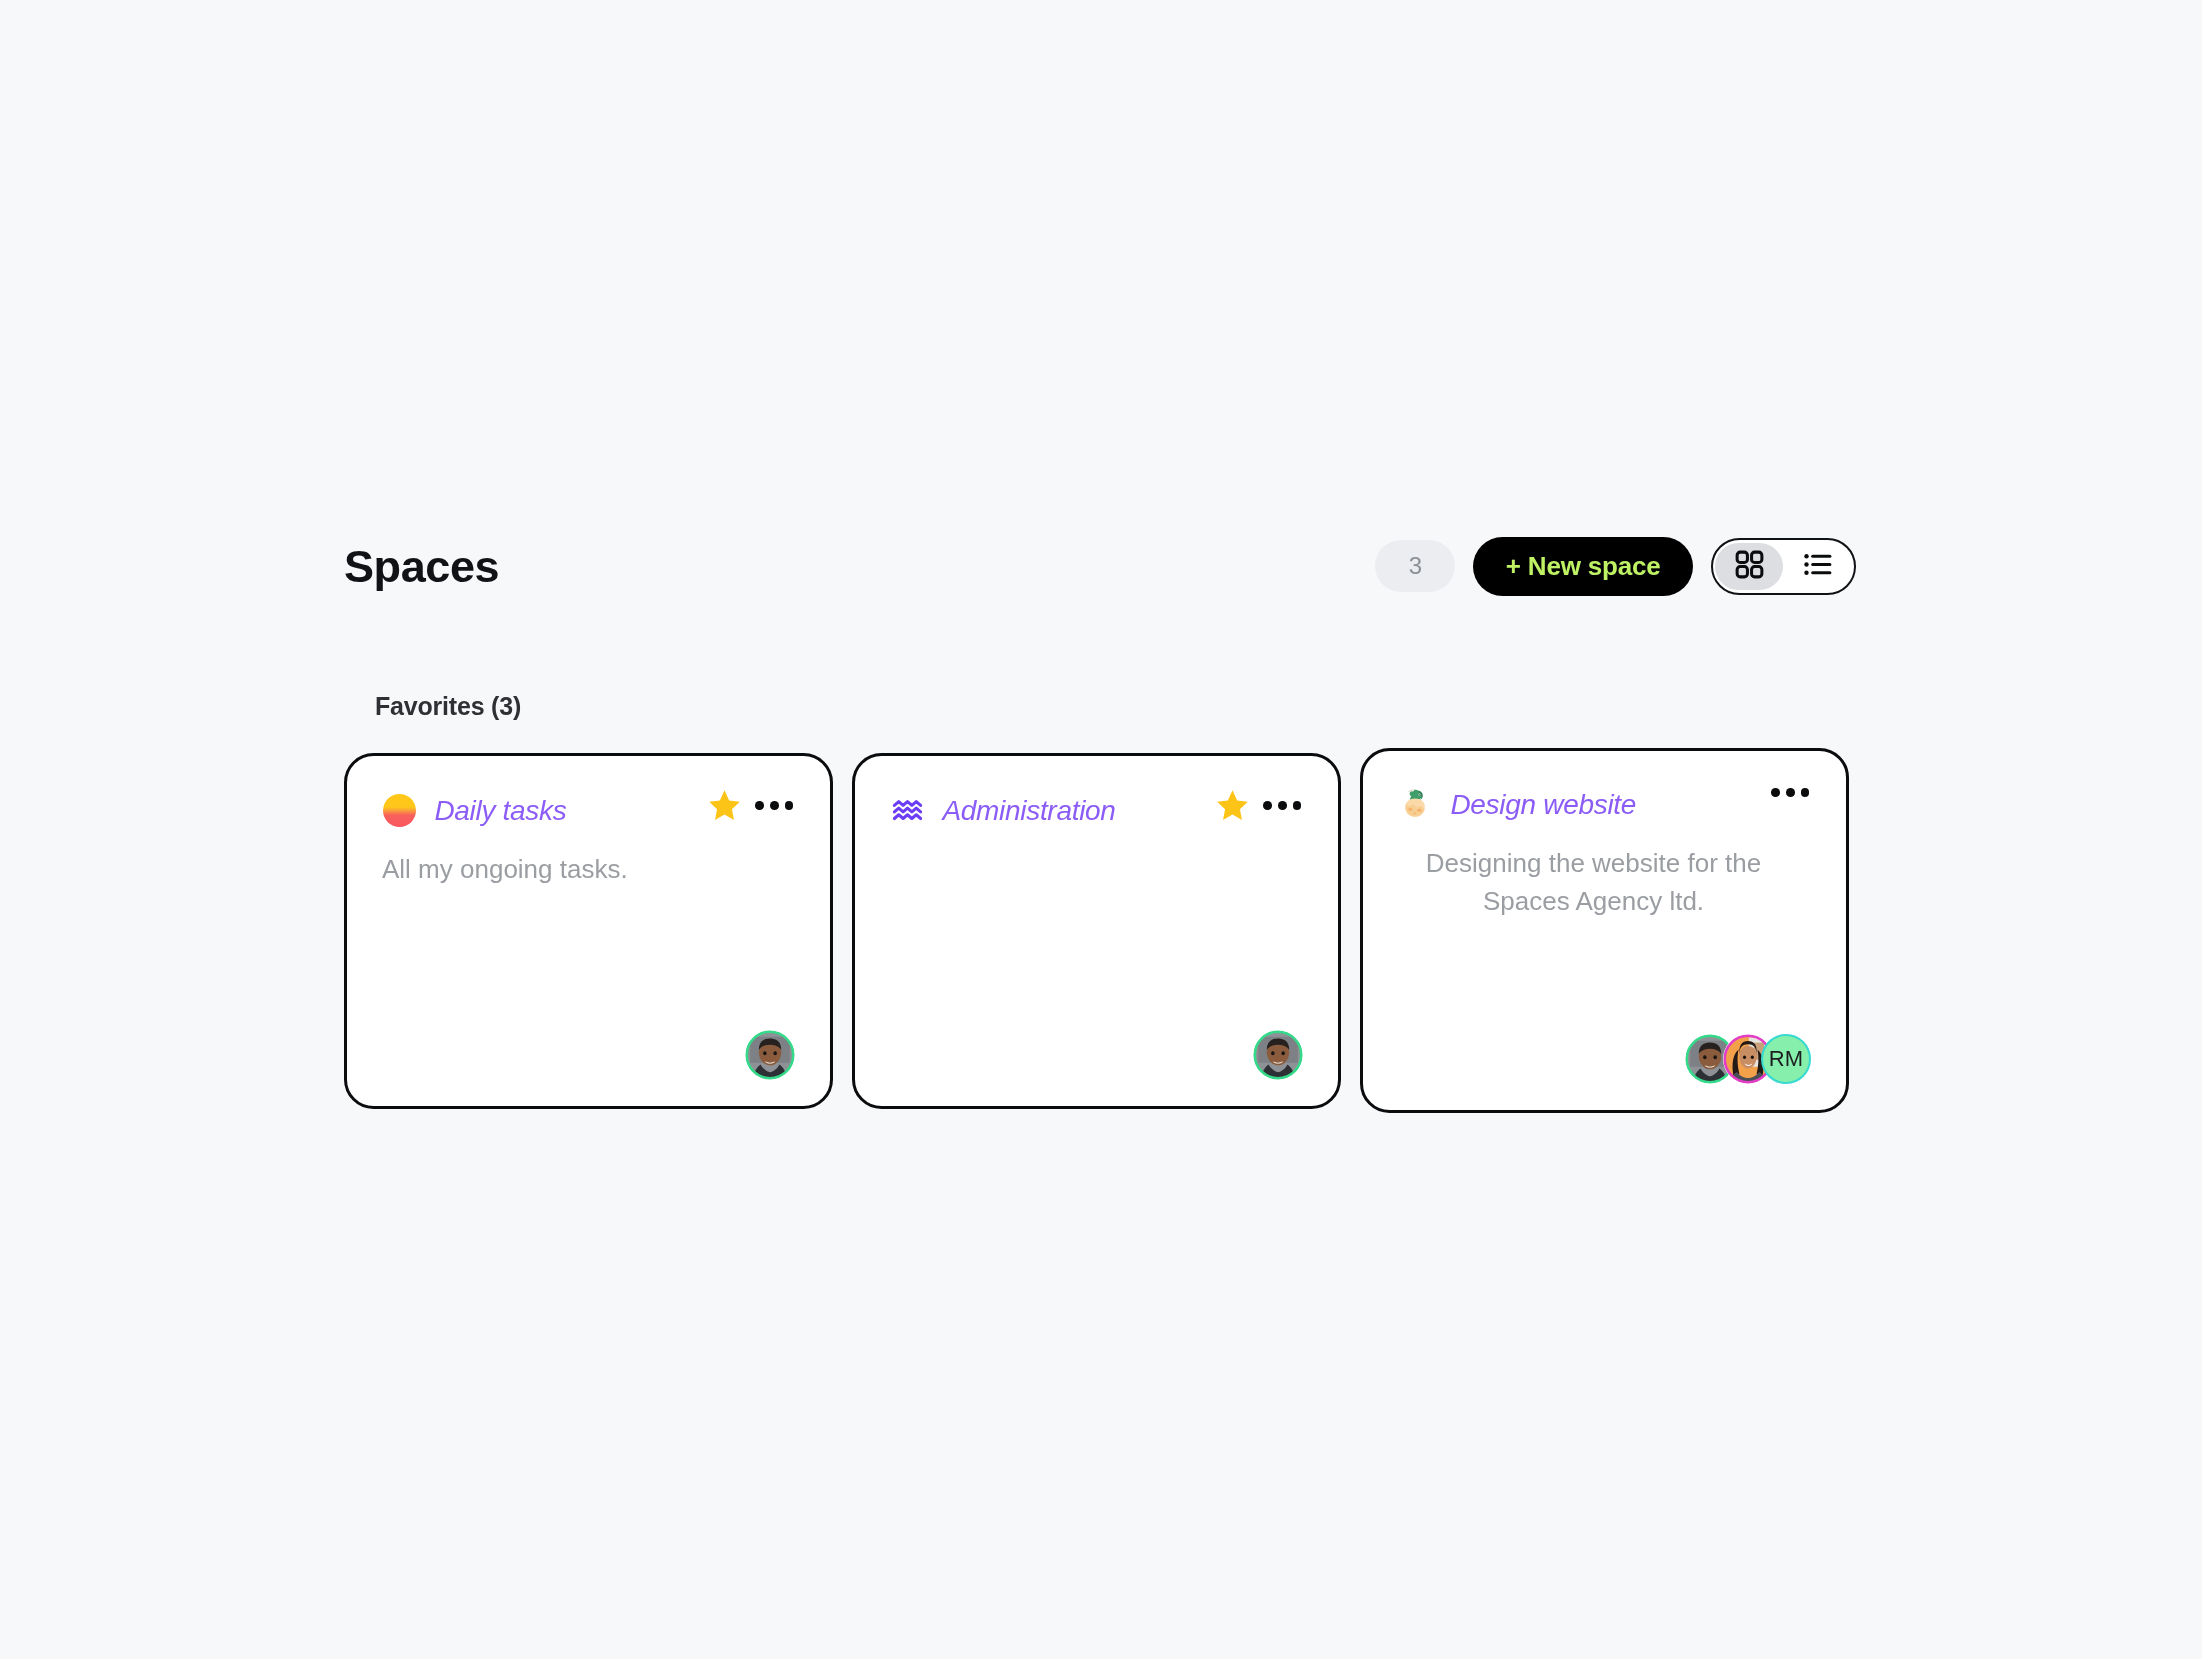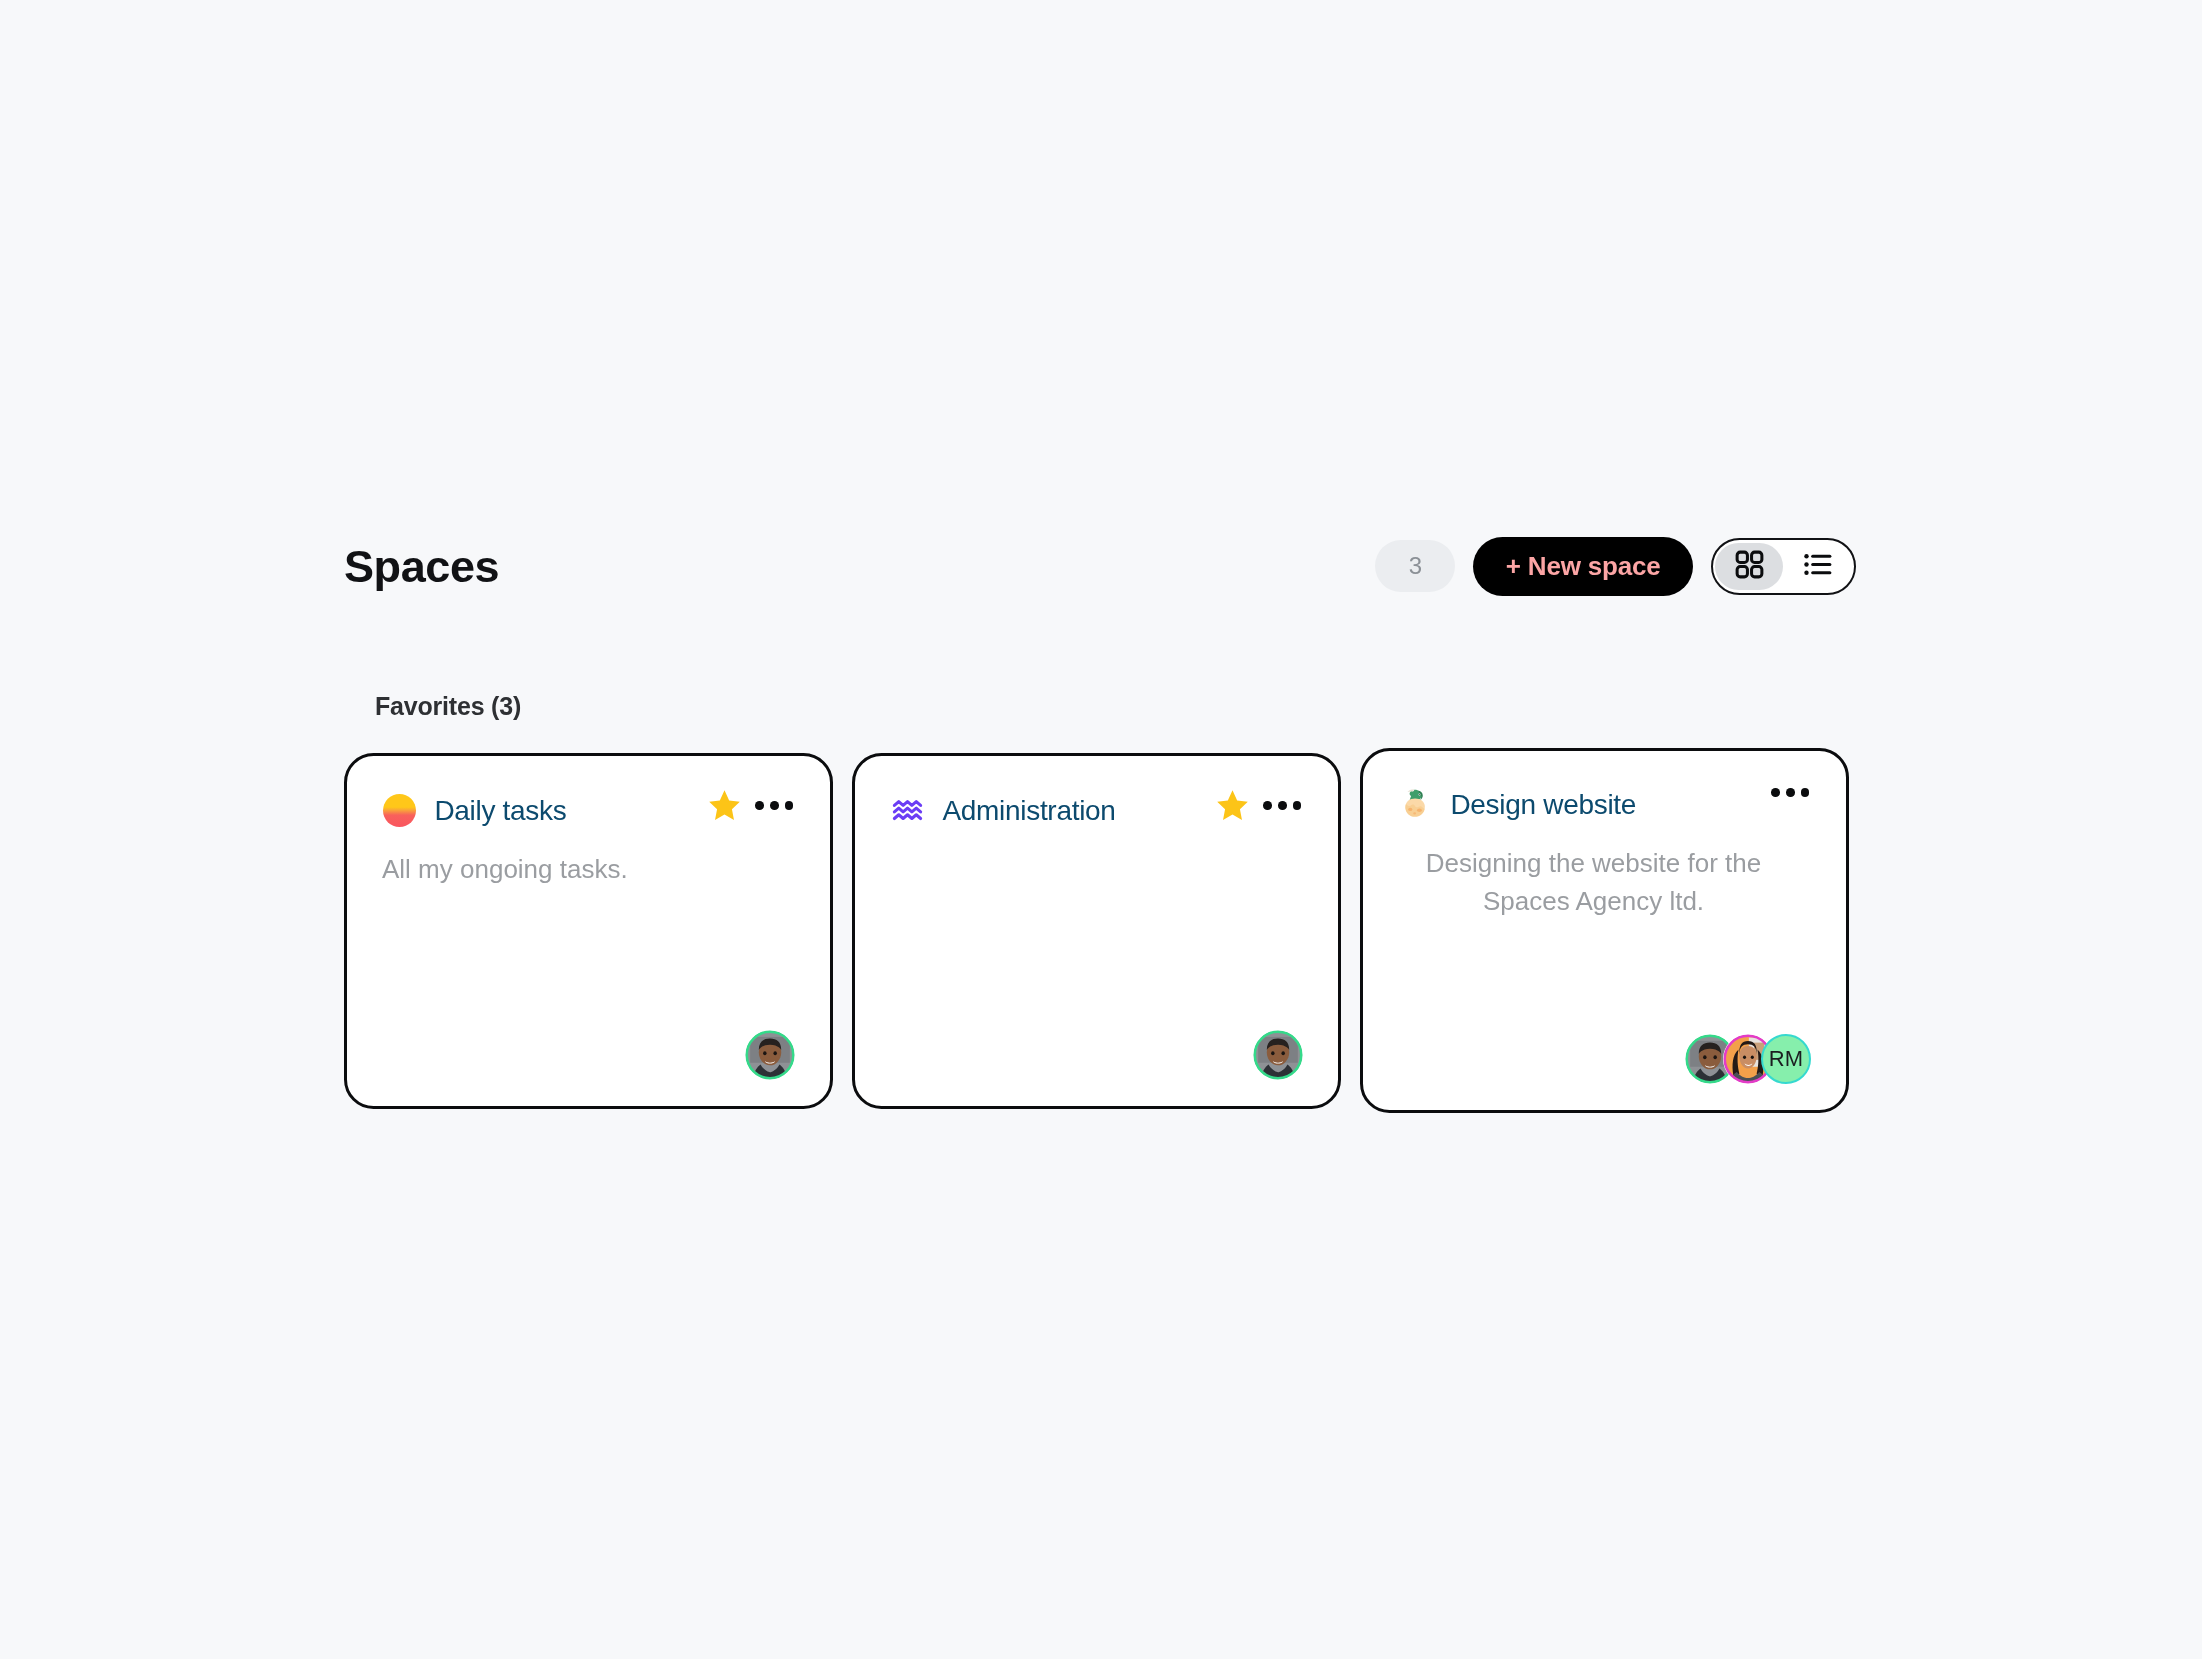--- a/index.html
+++ b/index.html
@@ -59,21 +59,21 @@
     justify-content: center;
     line-height: 1;
   }
 
   .new-space-btn {
     height: 59px;
     padding: 0 33px;
     border: none;
     border-radius: 868px;
     background: #000000;
-    color: #fca5a5;
+    color: #bef264;
     font-family: "Liberation Sans", sans-serif;
     font-size: 26px;
     font-weight: 700;
     letter-spacing: -0.2px;
     display: flex;
     align-items: center;
     justify-content: center;
     cursor: pointer;
     line-height: 1;
   }
@@ -170,23 +170,24 @@
 
   .emoji-aquarius {
     width: 35px; height: 35px;
   }
 
   .emoji-hatch { width: 35px; height: 37px; }
 
   .card-title {
     font-size: 28px;
     font-weight: 400;
-    color: #0c4a6e;
+    color: #8b5cf6;
     letter-spacing: -0.3px;
     white-space: nowrap;
+    font-style: italic;
   }
 
   .card-actions {
     display: flex;
     align-items: center;
     gap: 12px;
     margin-top: -5.2px;
   }
 
   .star-icon { width: 35px; height: 35px; display: block; }

